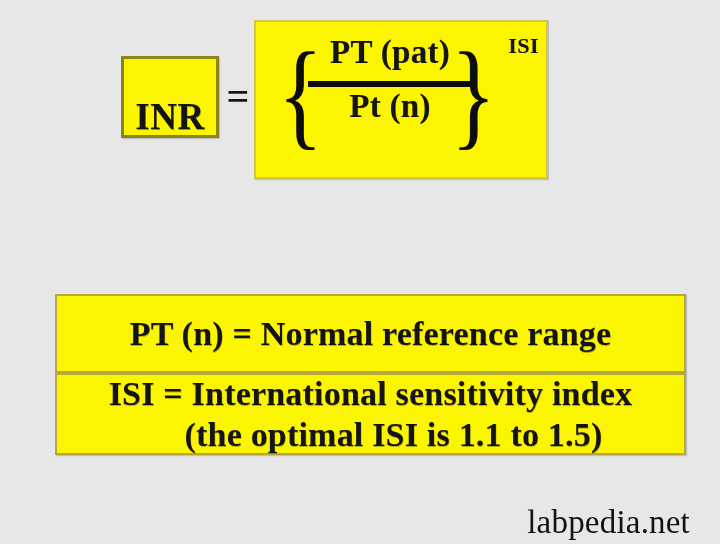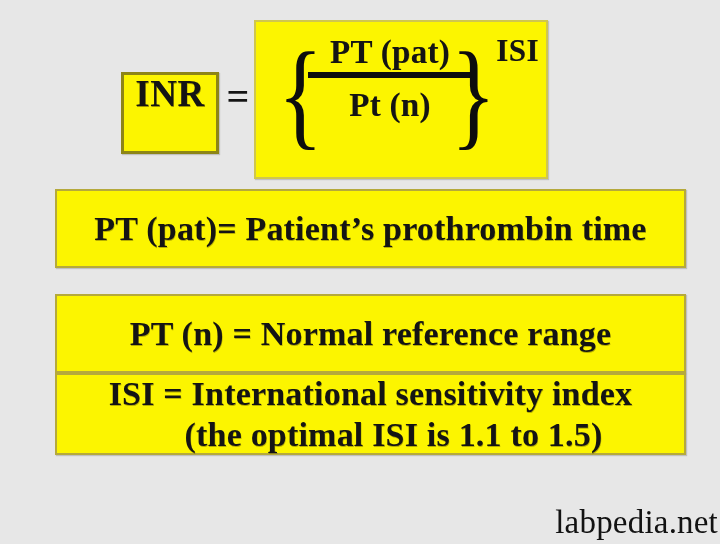--- a/index.html
+++ b/index.html
@@ -32,23 +32,22 @@
   }
 
   
   #inr-box {
     left: 121px;
     top: 56px;
     width: 98px;
     height: 82px;
     border: 3px solid #8d8516;
     display: flex;
-    align-items: flex-start;
+    align-items: flex-end;
     justify-content: center;
-    margin-top: 16px;
   }
   #inr-box .label {
     font-size: 37px;
     font-weight: 700;
     letter-spacing: 0.5px;
     line-height: 1;
     text-shadow: 0.5px 0.5px 0 rgba(80,70,0,0.55);
   }
 
   
@@ -93,34 +92,34 @@
     text-align: center;
   }
   #fraction .num,
   #fraction .den {
     font-size: 33px;
     font-weight: 700;
     line-height: 1.15;
     letter-spacing: 0.3px;
     text-shadow: 0.4px 0.4px 0 rgba(80,70,0,0.4);
   }
-  #fraction .num { padding-bottom: 0; }
-  #fraction .den { padding-top: 9px; }
+  #fraction .num { padding-bottom: 9px; }
+  #fraction .den { padding-top: 1px; }
   #frac-bar {
     height: 6px;
     background: #0d0d0d;
     width: 164px;
     margin: 0 auto;
   }
 
   #isi-exp {
     position: absolute;
     right: 7px;
     top: 13px;
-    font-size: 31px;
+    font-size: 22px;
     font-weight: 700;
     line-height: 1;
     letter-spacing: 0.5px;
     text-shadow: 0.4px 0.4px 0 rgba(80,70,0,0.4);
   }
 
   
   .defbox {
     left: 55px;
     width: 631px;
@@ -142,21 +141,21 @@
     box-sizing: border-box;
   }
   #def-pat .text { text-align: center; }
   #def-n   .text { text-align: center; }
   #def-isi .text { text-align: center; }
   #def-isi .line2 { display: block; padding-left: 46px; }
 
   
   #watermark {
     position: absolute;
-    right: 2px;
+    right: 30px;
     bottom: 4px;
     font-size: 33px;
     font-weight: 400;
     color: #121212;
     letter-spacing: 0.2px;
     line-height: 1.1;
   }
 </style>
 </head>
 <body>
@@ -177,23 +176,20 @@
       <div class="num">PT (pat)</div>
       <div id="frac-bar"></div>
       <div class="den">Pt (n)</div>
     </div>
 
     <span class="brace" id="brace-right">}</span>
 
     <span id="isi-exp">ISI</span>
   </div>
 
-  <div class="panel defbox" id="def-pat">
-    <div class="text">PT (pat)= Patient’s prothrombin time</div>
-  </div>
 
   <div class="panel defbox" id="def-n">
     <div class="text">PT (n)   = Normal reference range</div>
   </div>
 
   <div class="panel defbox" id="def-isi">
     <div class="text">
       <span class="line1">ISI = International sensitivity index</span>
       <span class="line2">(the optimal ISI is 1.1 to 1.5)</span>
     </div>

